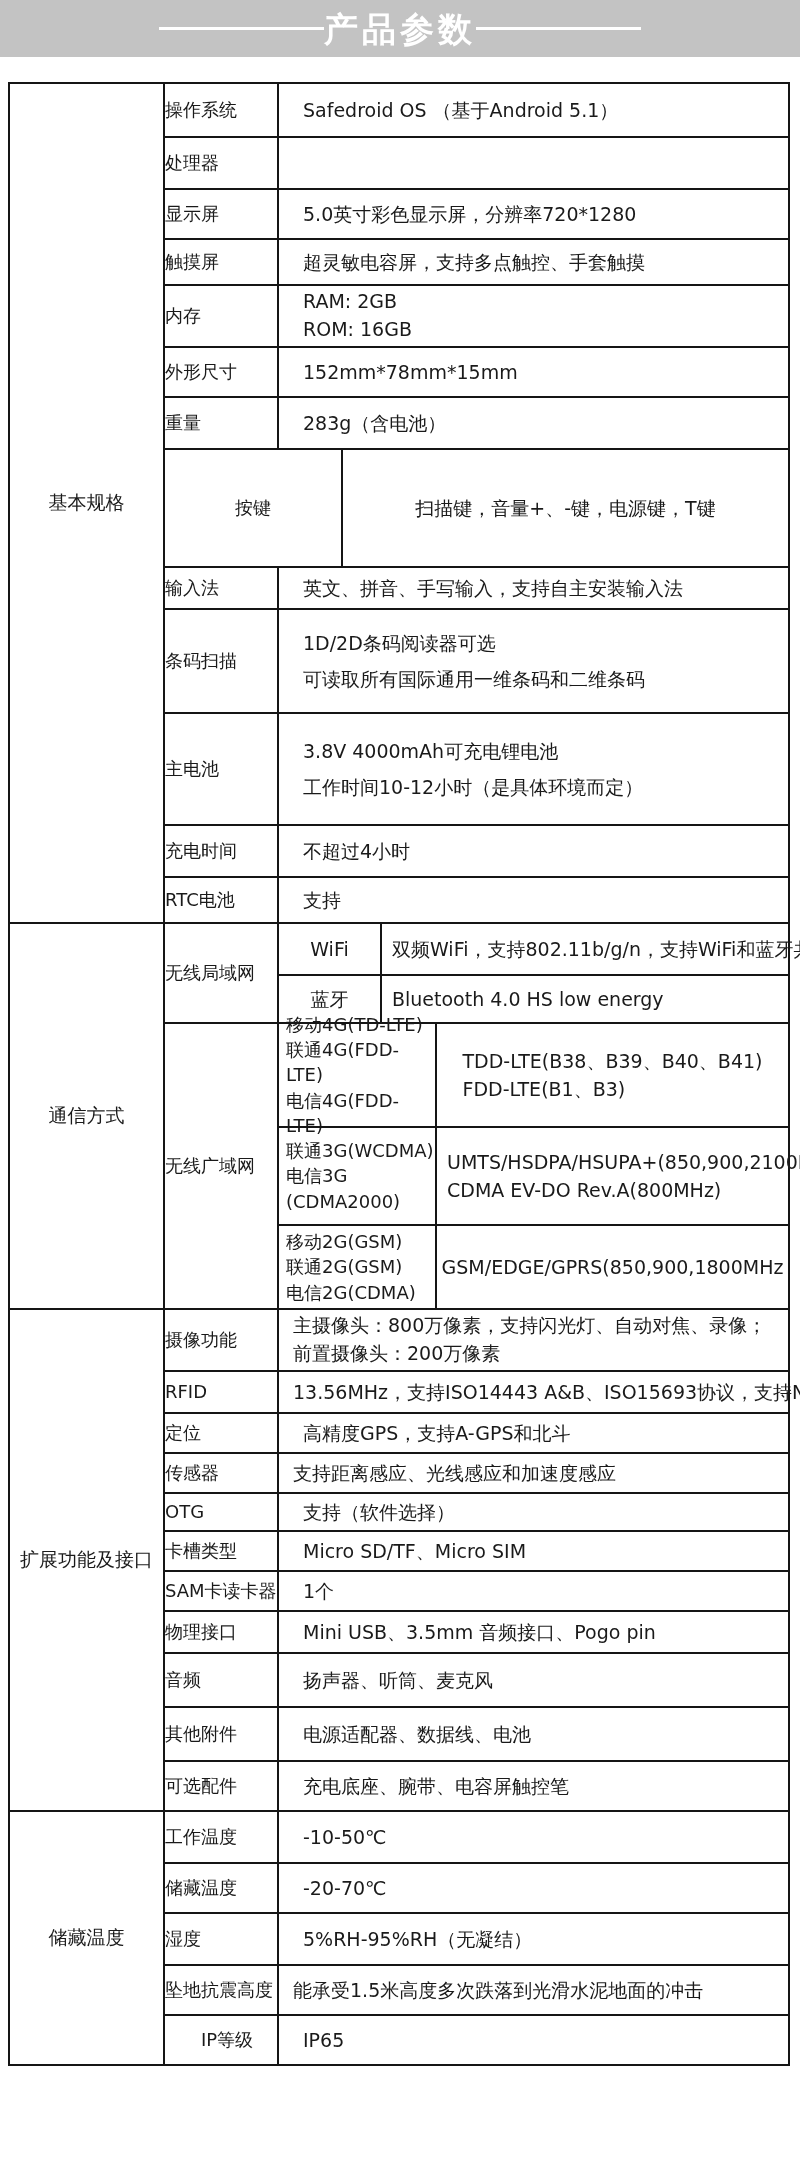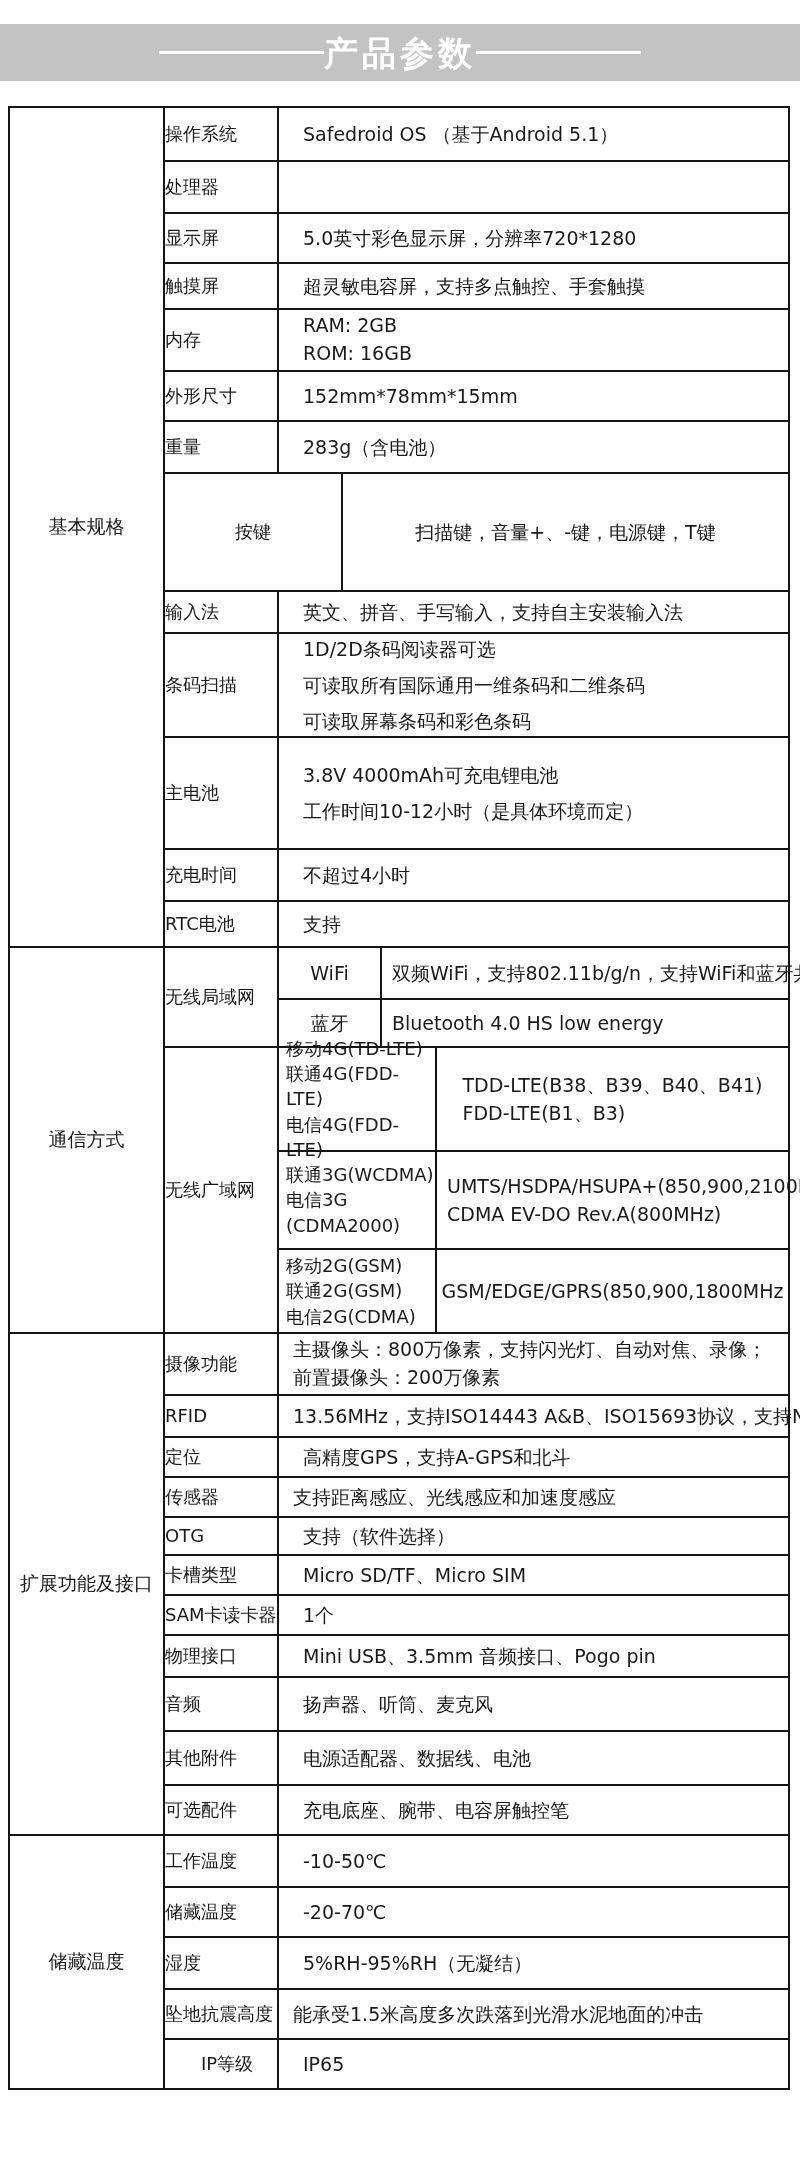--- a/index.html
+++ b/index.html
@@ -4,21 +4,21 @@
 <style>
   html,body { margin:0; padding:0; }
   body {
     width:800px; height:2180px; background:#ffffff;
     font-family:"DejaVu Sans","Liberation Sans",sans-serif;
     color:#1a1a1a; position:relative;
   }
   
   .banner {
     height:57px; background:#c3c3c3;
-    display:flex; align-items:center; justify-content:center; margin-top:24px;
+    display:flex; align-items:center; justify-content:center; 
   }
   .banner .rule { width:165px; height:3px; background:#ffffff; }
   .banner .title {
     color:#ffffff; font-size:34px; font-weight:bold; letter-spacing:4px;
     line-height:1;
   }
   
   .spec {
     margin:25px 0 0 8px; width:782px; box-sizing:border-box;
     border:2px solid #151515; background:#ffffff;
@@ -134,21 +134,20 @@
         <div class="cellLabel">输入法</div>
         <div class="cellValue">
             <div class="line">英文、拼音、手写输入，支持自主安装输入法</div>
           </div>
       </div>
       <div class="row" style="height:104px">
         <div class="cellLabel">条码扫描</div>
         <div class="cellValue">
           <div class="line">1D/2D条码阅读器可选</div>
           <div class="line">可读取所有国际通用一维条码和二维条码</div>
-          <div class="line">可读取屏幕条码和彩色条码</div>
         </div>
       </div>
       <div class="row" style="height:112px">
         <div class="cellLabel">主电池</div>
         <div class="cellValue">
           <div class="line">3.8V 4000mAh可充电锂电池</div>
           <div class="line">工作时间10-12小时（是具体环境而定）</div>
         </div>
       </div>
       <div class="row" style="height:52px">

